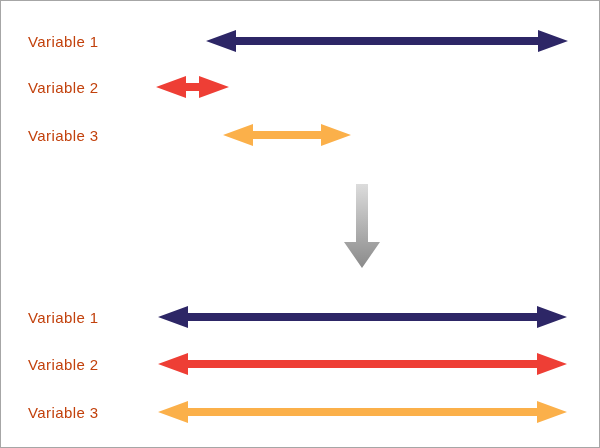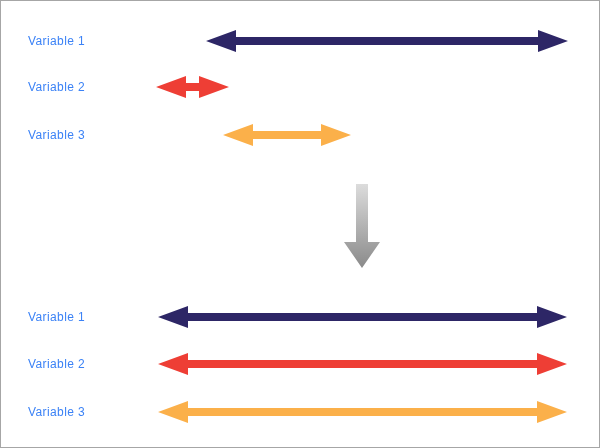--- a/index.html
+++ b/index.html
@@ -20,23 +20,23 @@
   .arrow-layer {
     position: absolute;
     left: 0; top: 0;
     width: 600px;
     height: 448px;
   }
   .var-label {
     position: absolute;
     left: 27px;
     transform: translateY(-50%);
-    font-size: 12px;
+    font-size: 15px;
     letter-spacing: 0.4px;
-    color: #3b82f6;
+    color: #c2410c;
     white-space: nowrap;
     user-select: none;
   }
 </style>
 </head>
 <body>
 
 <div class="canvas">
 
   <svg class="arrow-layer" id="arrow-svg" viewBox="0 0 600 448">

